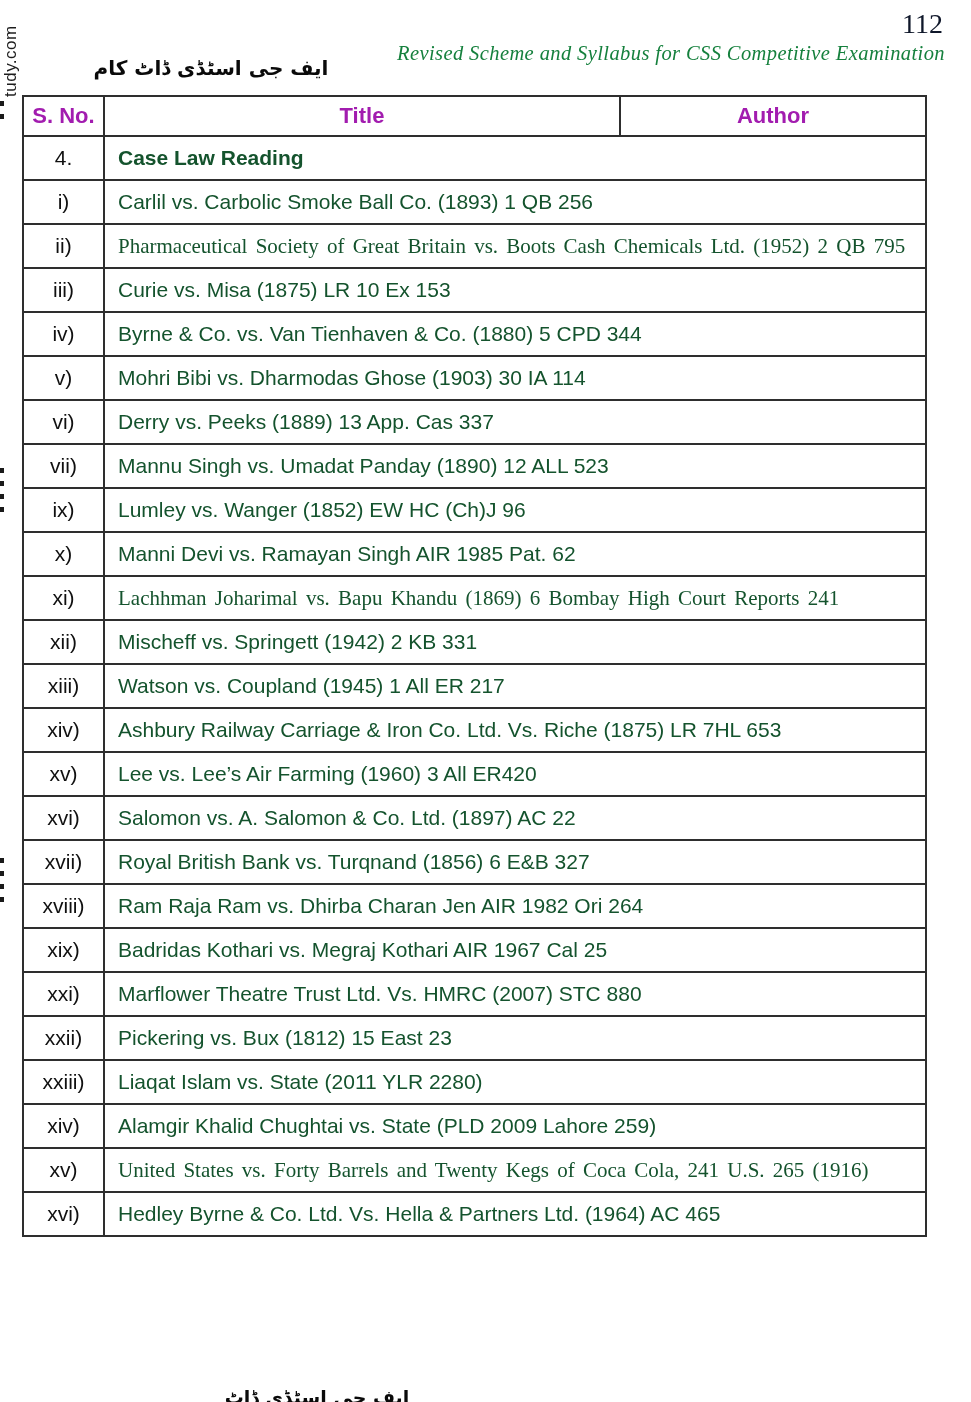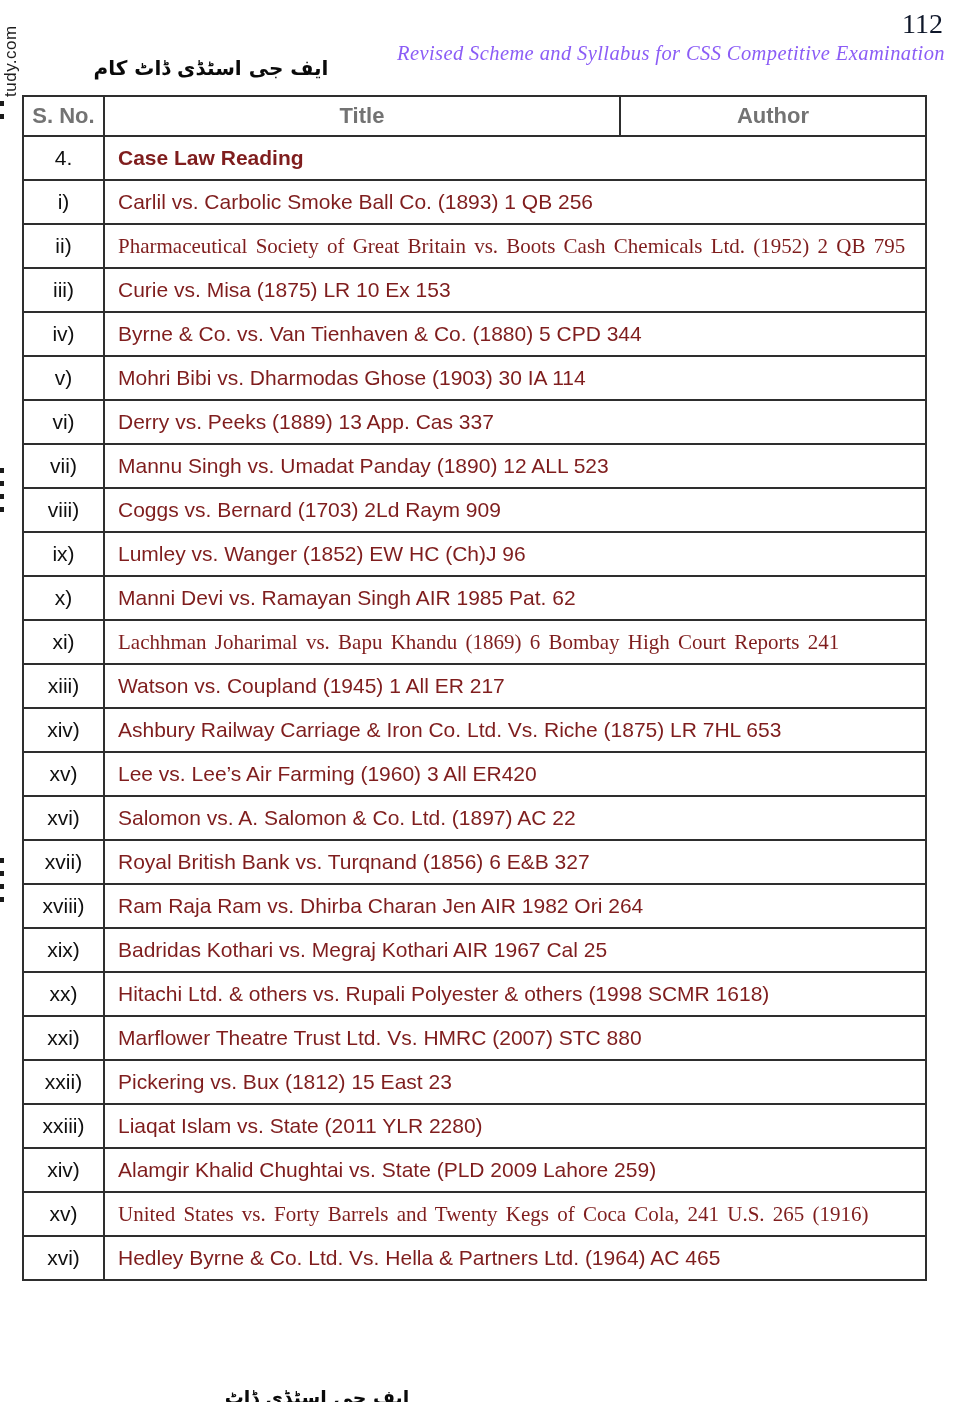--- a/index.html
+++ b/index.html
@@ -8,21 +8,21 @@
     background:#ffffff; color:#111;
     font-family:"Liberation Sans", sans-serif;
   }
   .page-number {
     position:absolute; top:8px; right:28px;
     font-family:"Liberation Serif", serif; font-size:28px; color:#0f172a;
   }
   .doc-header {
     position:absolute; top:42px; right:26px;
     font-family:"Liberation Serif", serif; font-style:italic;
-    font-size:20.5px; color:#8b5cf6; letter-spacing:0.4px; white-space:nowrap;
+    font-size:20.5px; color:#15803d; letter-spacing:0.4px; white-space:nowrap;
   }
   .urdu-top {
     position:absolute; top:56px; left:86px; width:250px;
     font-family:"DejaVu Sans", sans-serif; font-weight:bold; font-size:20px;
     direction:rtl; text-align:center; color:#0a0a0a;
   }
   .urdu-bottom {
     position:absolute; top:1386px; left:212px; width:210px; z-index:0;
     font-family:"DejaVu Sans", sans-serif; font-weight:bold; font-size:19px;
     direction:rtl; text-align:center; color:#0a0a0a;
@@ -41,30 +41,30 @@
   #edge-marks-3 { top:858px; height:52px; }
 
   table.case-table {
     position:absolute; left:22px; top:95px; width:903px; z-index:1;
     border-collapse:collapse; table-layout:fixed; background:#fff;
   }
   .case-table th, .case-table td {
     border:2px solid #2e2e2e;
   }
   .case-table th {
-    font-size:22px; font-weight:bold; padding:6px 2px; color:#737373;
+    font-size:22px; font-weight:bold; padding:6px 2px; color:#a21caf;
     text-align:center; vertical-align:middle;
   }
   td.sno {
     text-align:center; vertical-align:middle;
     font-size:21px; padding:8px 2px; color:#101010;
   }
   td.title {
     font-size:21px; line-height:26px; vertical-align:middle;
-    padding:8px 12px 8px 13px; color:#7f1d1d;
+    padding:8px 12px 8px 13px; color:#14532d;
   }
   td.title.bold { font-weight:bold; }
   td.title.justify { text-align:justify; word-spacing:3px;font-family:Liberation Serif, serif; }
 </style>
 </head>
 <body>
 
 <div class="urdu-bottom">ایف جی اسٹڈی ڈاٹ کام</div>
 
 <div class="page-number">112</div>
@@ -116,34 +116,34 @@
   </tr>
       <tr>
     <td class="sno">vi)</td>
     <td class="title" colspan="2">Derry vs. Peeks (1889) 13 App. Cas 337</td>
   </tr>
       <tr>
     <td class="sno">vii)</td>
     <td class="title" colspan="2">Mannu Singh vs. Umadat Panday (1890) 12 ALL 523</td>
   </tr>
       <tr>
-    <td class="sno">viii)</td>
-    <td class="title" colspan="2">Coggs vs. Bernard (1703) 2Ld Raym 909</td>
-  </tr>
-      <tr>
     <td class="sno">ix)</td>
     <td class="title" colspan="2">Lumley vs. Wanger (1852) EW HC (Ch)J 96</td>
   </tr>
       <tr>
     <td class="sno">x)</td>
     <td class="title" colspan="2">Manni Devi vs. Ramayan Singh AIR 1985 Pat. 62</td>
   </tr>
       <tr>
     <td class="sno">xi)</td>
     <td class="title justify" colspan="2">Lachhman Joharimal vs. Bapu Khandu (1869) 6 Bombay High Court Reports 241</td>
+  </tr>
+      <tr>
+    <td class="sno">xii)</td>
+    <td class="title" colspan="2">Mischeff vs. Springett (1942) 2 KB 331</td>
   </tr>
       <tr>
     <td class="sno">xiii)</td>
     <td class="title" colspan="2">Watson vs. Coupland (1945) 1 All ER 217</td>
   </tr>
       <tr>
     <td class="sno">xiv)</td>
     <td class="title" colspan="2">Ashbury Railway Carriage &amp; Iron Co. Ltd. Vs. Riche (1875) LR 7HL 653</td>
   </tr>
       <tr>
@@ -160,24 +160,20 @@
   </tr>
       <tr>
     <td class="sno">xviii)</td>
     <td class="title" colspan="2">Ram Raja Ram vs. Dhirba Charan Jen AIR 1982 Ori 264</td>
   </tr>
       <tr>
     <td class="sno">xix)</td>
     <td class="title" colspan="2">Badridas Kothari vs. Megraj Kothari AIR 1967 Cal 25</td>
   </tr>
       <tr>
-    <td class="sno">xx)</td>
-    <td class="title" colspan="2">Hitachi Ltd. &amp; others vs. Rupali Polyester &amp; others (1998 SCMR 1618)</td>
-  </tr>
-      <tr>
     <td class="sno">xxi)</td>
     <td class="title" colspan="2">Marflower Theatre Trust Ltd. Vs. HMRC (2007) STC 880</td>
   </tr>
       <tr>
     <td class="sno">xxii)</td>
     <td class="title" colspan="2">Pickering vs. Bux (1812) 15 East 23</td>
   </tr>
       <tr>
     <td class="sno">xxiii)</td>
     <td class="title" colspan="2">Liaqat Islam vs. State (2011 YLR 2280)</td>

